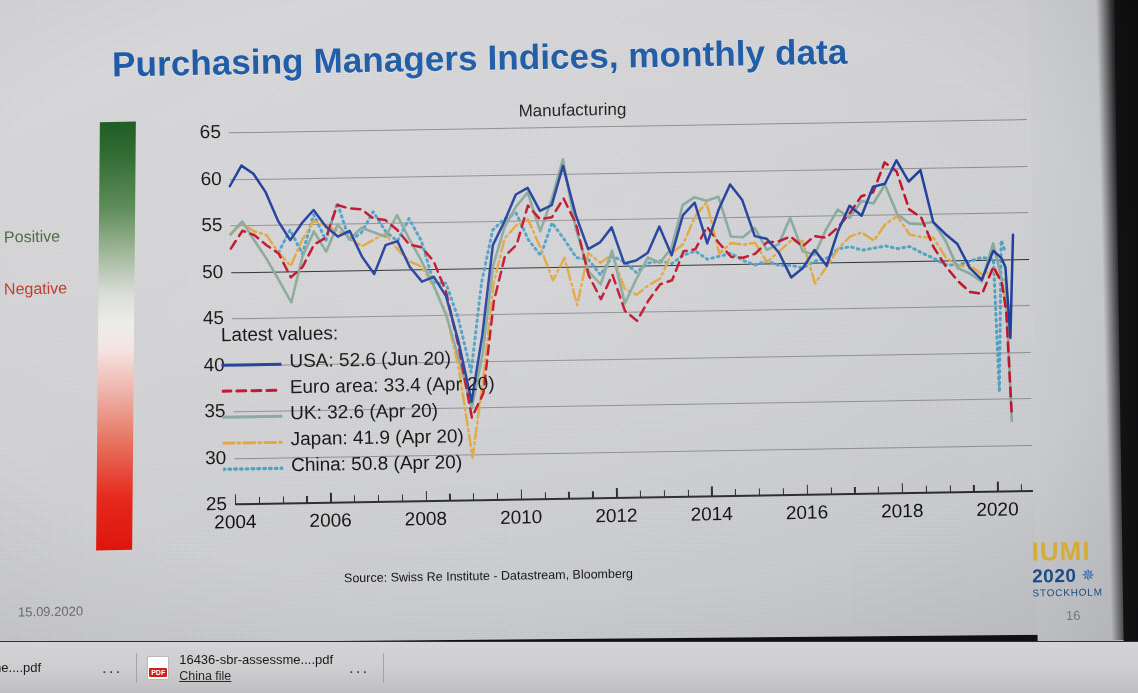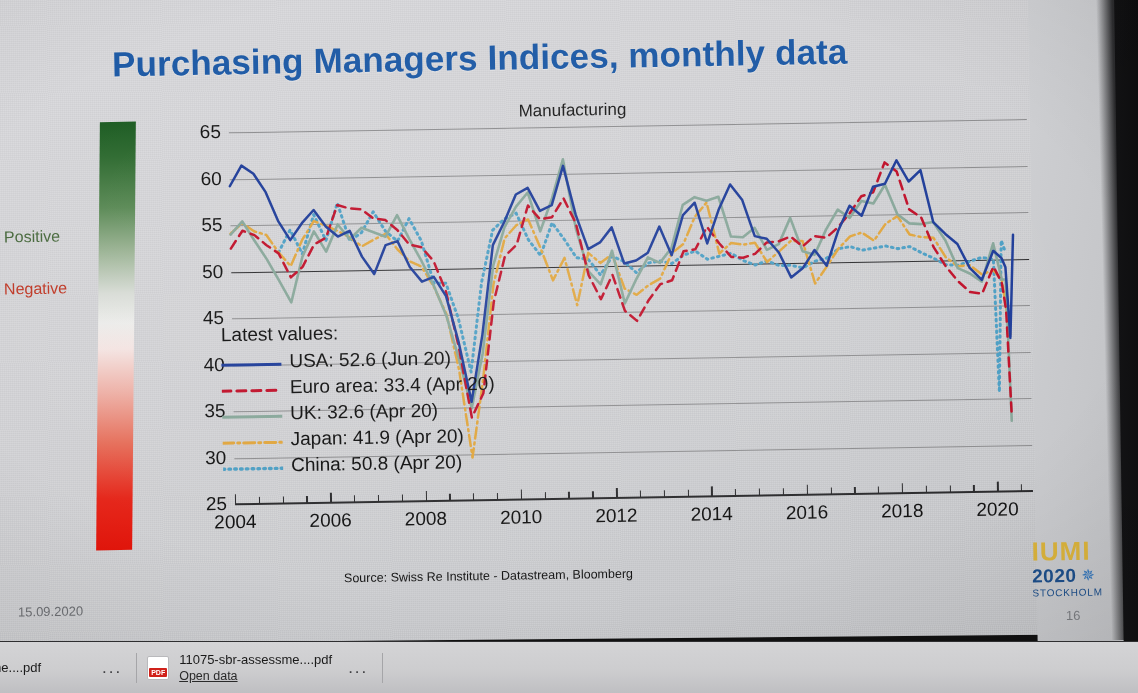--- a/index.html
+++ b/index.html
@@ -370,21 +370,21 @@
         <div class="dl-textblock">
           <span class="dl-name">sme....pdf</span>
         </div>
       </div>
     </div>
     <div class="dl-menu">...</div>
     <div class="dl-sep"></div>
     <div class="dl-item">
       <div class="dl-pdf-icon"></div>
       <div class="dl-textblock">
-        <span class="dl-name">11075-sbr-assessme....pdf</span>
-        <span class="dl-action">Open data</span>
+        <span class="dl-name">16436-sbr-assessme....pdf</span>
+        <span class="dl-action">China file</span>
       </div>
     </div>
     <div class="dl-menu">...</div>
     <div class="dl-sep"></div>
   </div>
 
 </div>
 
 </body></html>

